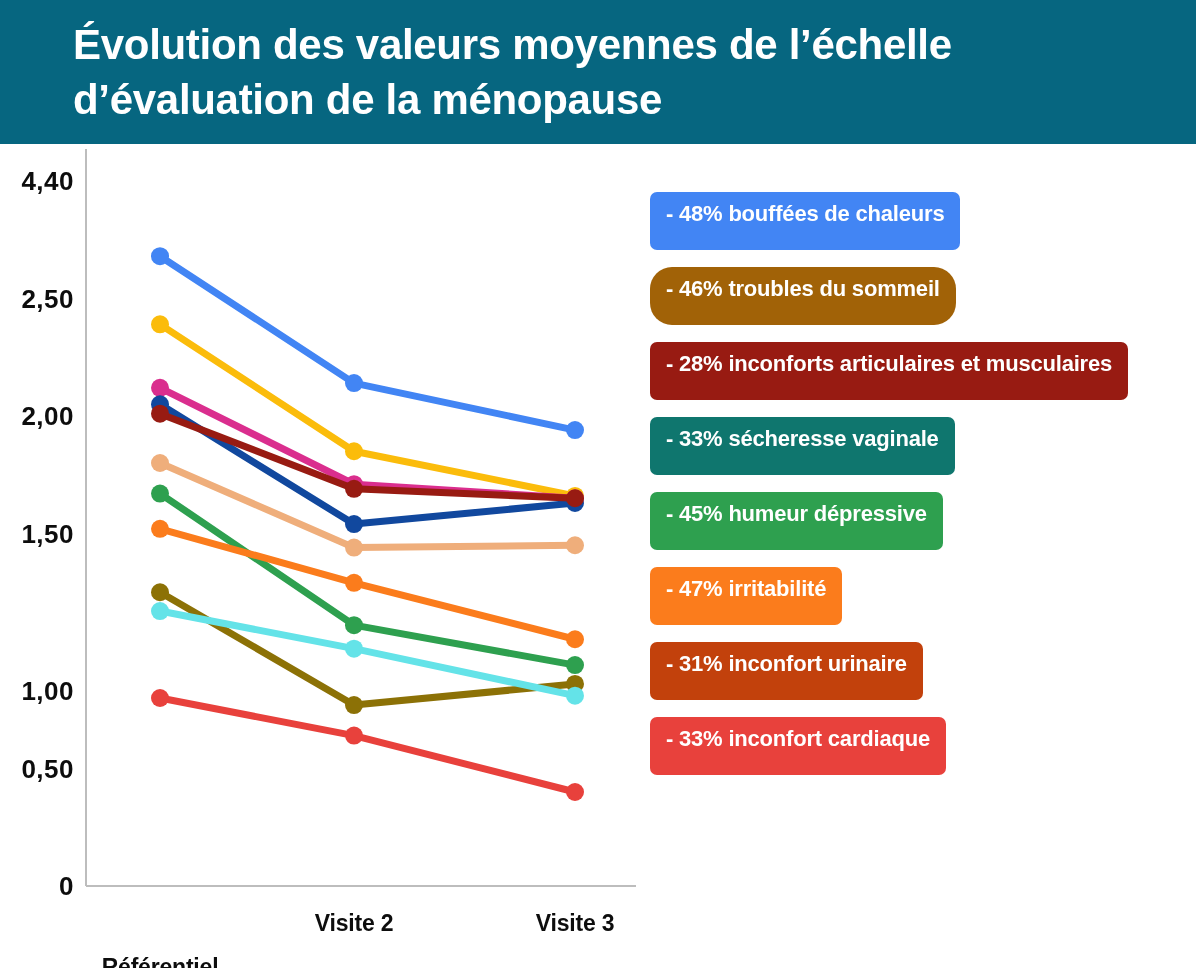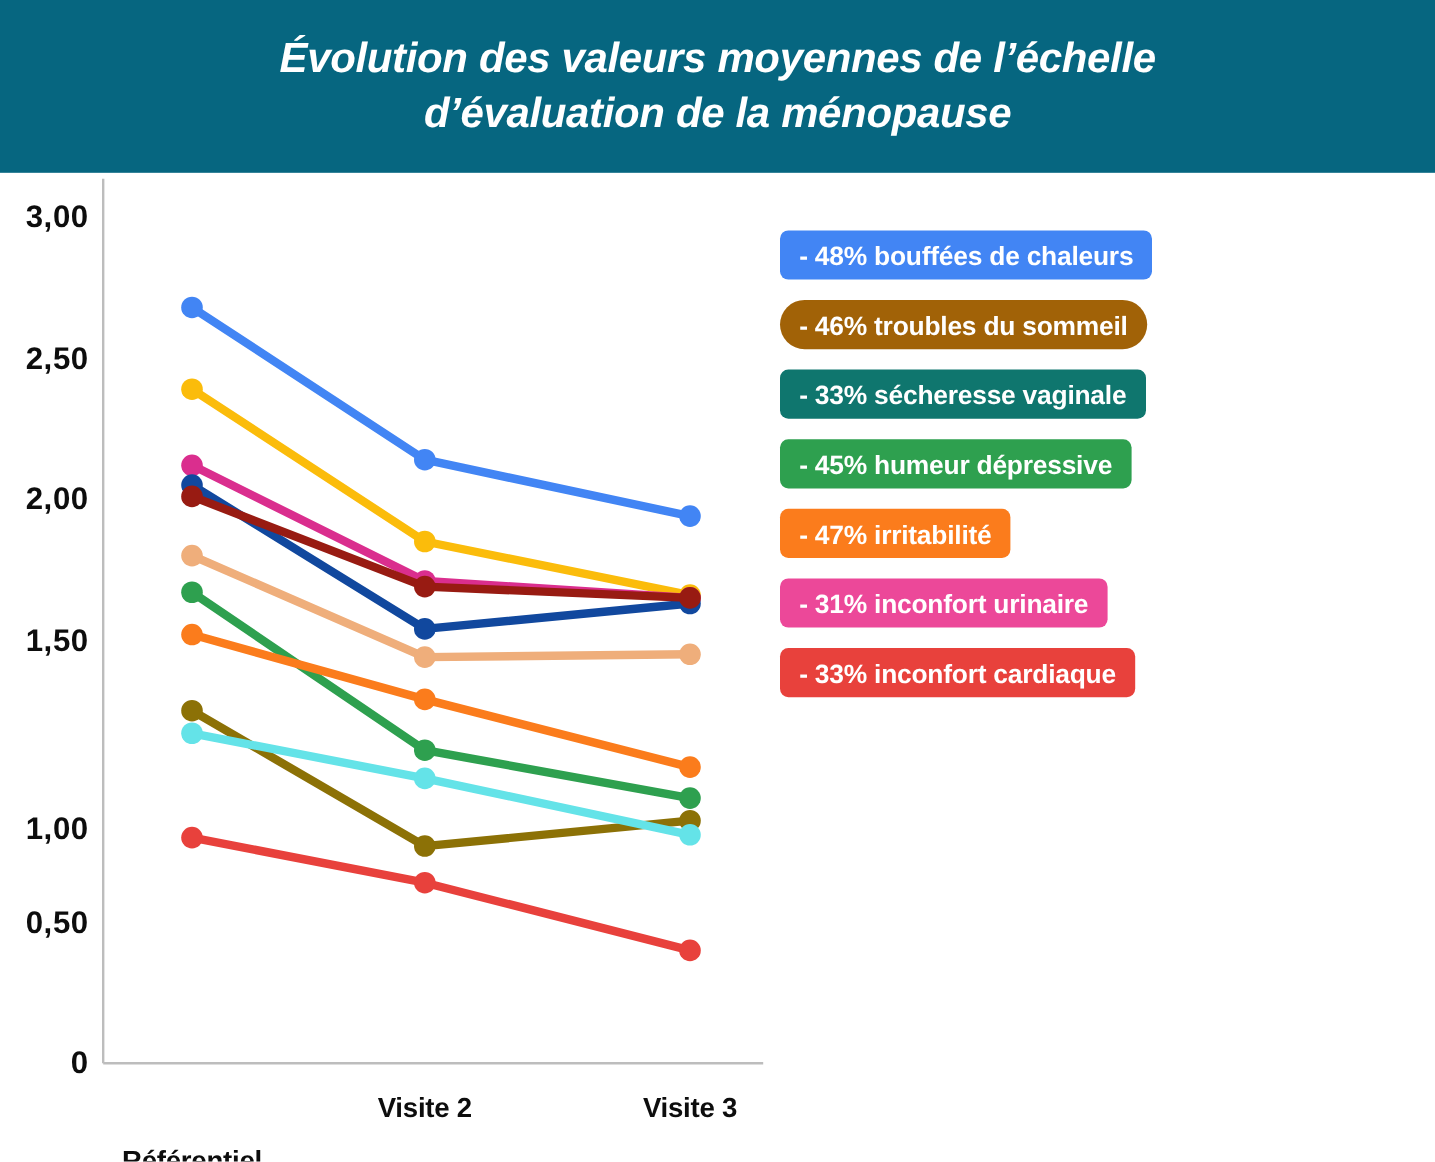--- a/index.html
+++ b/index.html
@@ -10,28 +10,26 @@
     overflow:hidden;
     position:relative;
   }
   #header{
     position:absolute;left:0;top:0;width:1196px;height:144px;
     background:#066680;
     display:flex;align-items:center;justify-content:center;
   }
   #title{
     color:#ffffff;
-    font-size:35px;
+    font-size:42px;
     font-weight:bold;
     line-height:1.32;
-    text-align:center;
     letter-spacing:-0.3px;
     width:1050px;
     white-space:pre-line;
-    font-style:italic;
   }
   #plot-area{
     position:absolute;left:0;top:144px;width:700px;height:824px;
   }
   #chart-svg{position:absolute;left:0;top:0;}
   .ytick{
     position:absolute;
     font-size:26px;font-weight:bold;color:#0d0d0d;
     text-align:right;width:74px;
     transform:translateY(-50%);
@@ -46,21 +44,21 @@
   }
   #legend{
     position:absolute;left:650px;top:192px;width:540px;
   }
   .legend-item{
     display:inline-block;
     border-radius:7px;
     color:#ffffff;
     font-weight:bold;
     font-size:22px;
-    padding:9px 16px 6px 16px;
+    padding:9px 16px 23px 16px;
     margin-bottom:17px;
     letter-spacing:-0.2px;
     white-space:nowrap;
   }
   .legend-row{display:block;}
 </style>
 </head>
 <body>
 
 <div id="header">
@@ -133,36 +131,37 @@
         <circle cx="575" cy="551.65" r="9" fill="#64E3E8"></circle>
       </g>
       <g>
         <polyline points="160,554 354,591.6 575,648" fill="none" stroke="#E8413C" stroke-width="7" stroke-linecap="round" stroke-linejoin="round"></polyline>
         <circle cx="160" cy="554" r="9" fill="#E8413C"></circle>
         <circle cx="354" cy="591.6" r="9" fill="#E8413C"></circle>
         <circle cx="575" cy="648" r="9" fill="#E8413C"></circle>
       </g>
     </svg>
   <div id="y-tick-labels">
-      <div class="ytick" style="left: 0px; top: 37px;">3,00</div>
+      <div class="ytick" style="left: 0px; top: 37px;">4,40</div>
       <div class="ytick" style="left: 0px; top: 154.5px;">2,50</div>
       <div class="ytick" style="left: 0px; top: 272px;">2,00</div>
       <div class="ytick" style="left: 0px; top: 389.5px;">1,50</div>
       <div class="ytick" style="left: 0px; top: 507px; margin-top: 40px;">1,00</div>
       <div class="ytick" style="left: 0px; top: 624.5px;">0,50</div>
       <div class="ytick" style="left: 0px; top: 742px;">0</div>
     </div>
   <div id="x-tick-labels">
       <div class="xtick" style="left: 160px; top: 766px; margin-top: 44px;">Référentiel</div>
       <div class="xtick" style="left: 354px; top: 766px;">Visite 2</div>
       <div class="xtick" style="left: 575px; top: 766px;">Visite 3</div>
     </div>
 </div>
 
 <div id="legend">
     <div class="legend-row"><span class="legend-item" style="background: rgb(66, 133, 244);">- 48% bouffées de chaleurs</span></div>
     <div class="legend-row"><span class="legend-item" style="background: #a16207; border-radius: 22px;">- 46% troubles du sommeil</span></div>
+    <div class="legend-row"><span class="legend-item" style="background: rgb(152, 27, 18);">- 28% inconforts articulaires et musculaires</span></div>
     <div class="legend-row"><span class="legend-item" style="background: #0f766e;">- 33% sécheresse vaginale</span></div>
     <div class="legend-row"><span class="legend-item" style="background: rgb(46, 160, 79);">- 45% humeur dépressive</span></div>
     <div class="legend-row"><span class="legend-item" style="background: rgb(251, 124, 28);">- 47% irritabilité</span></div>
-    <div class="legend-row"><span class="legend-item" style="background: #ec4899;">- 31% inconfort urinaire</span></div>
+    <div class="legend-row"><span class="legend-item" style="background: #c2410c;">- 31% inconfort urinaire</span></div>
     <div class="legend-row"><span class="legend-item" style="background: rgb(232, 65, 60);">- 33% inconfort cardiaque</span></div>
   </div>
 
 </body></html>

